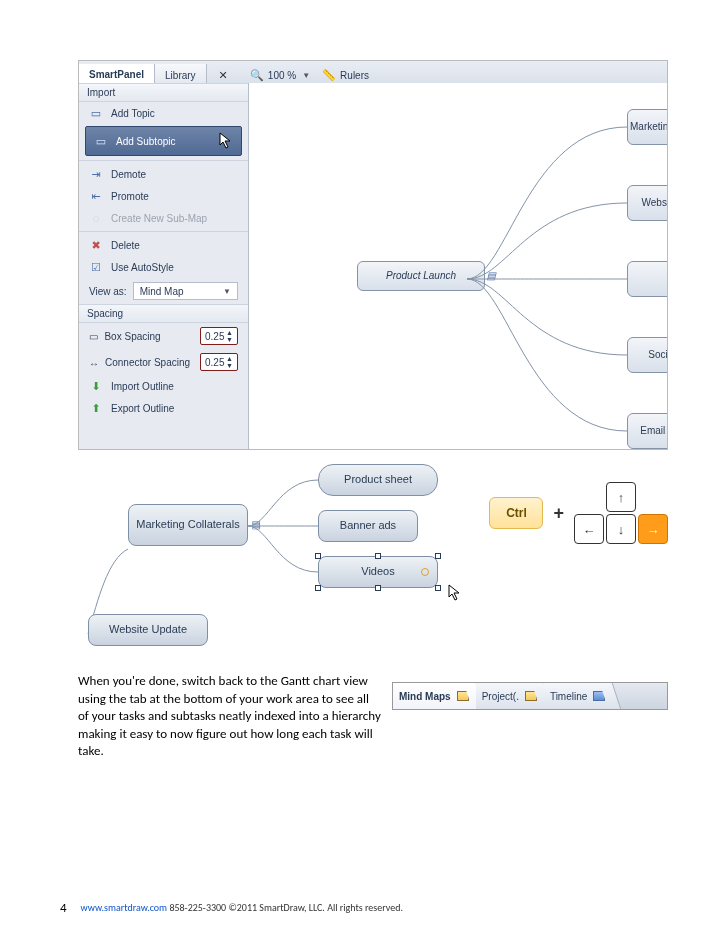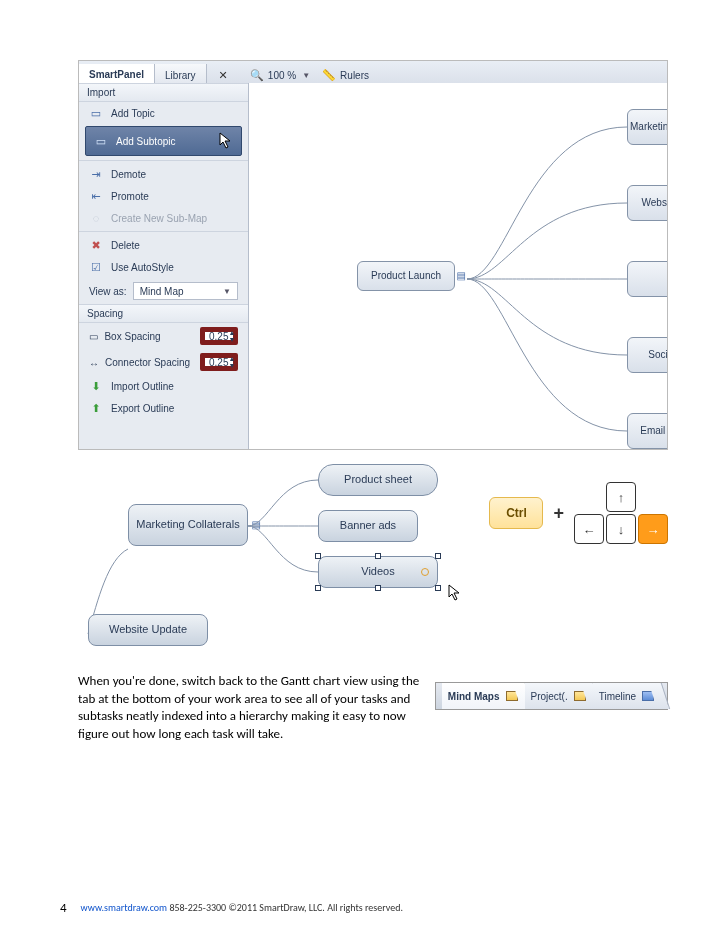--- a/index.html
+++ b/index.html
@@ -69,36 +69,36 @@
   .item.selected .ic { color:#cfe0f7; }
   .item.disabled { color:#9aa3b1; }
   .item.disabled .ic { color:#b5bdcb; }
   .hr { height:1px; background:#cdd4df; margin:2px 0; }
   .row-inline { display:flex; align-items:center; padding:4px 10px; gap:6px; font-size:10px; color:#2a3b56; }
   .sel {
     flex:1; height:18px; background:#fff; border:1px solid #b5bdcb; border-radius:0;
     display:flex; align-items:center; justify-content:space-between; padding:0 6px; font-size:10px;
   }
   .num {
-    width:38px; height:18px; background:#fff; border:5px solid #7f1d1d; border-radius:2px;
+    width:38px; height:18px; background:#fff; border:1px solid #7f1d1d; border-radius:2px;
     display:flex; align-items:center; justify-content:space-between; padding:0 4px; font-size:10px;
     margin-left:auto;
   }
   
   .canvas1 {
     position:absolute; left:170px; right:0; top:22px; bottom:0; background:#fff;
   }
   .node {
     position:absolute; width:100px; height:36px;
     background: linear-gradient(#f2f5f9,#d9e0ea);
     border:1px solid #8493a8; border-radius:6px;
     display:flex; align-items:center; justify-content:center;
     font-size:10px; color:#2a3b56; text-align:center; line-height:1.2;
   }
-  .node.big { width:98px; height:30px; }
+  .node.big { width:128px; height:30px;font-style:italic; }
   .cursor {
     position:absolute; width:14px; height:18px; color:#000;
   }
 
   
   .shot2 {
     margin-top:14px; height:180px; position:relative;
   }
   .node2 {
     position:absolute; height:32px; border:1px solid #7e8fa6; border-radius:8px;
@@ -115,22 +115,22 @@
   .arrow-key {
     width:30px; height:30px; border:1px solid #333; border-radius:4px;
     display:flex; align-items:center; justify-content:center; font-size:13px; background:#fff;
   }
   .arrow-key.active { background:#ff9c1a; color:#fff; border-color:#cc7500;}
 
   
   .body-row { margin-top:28px; display:flex; gap:10px; }
   .body-text { flex:1; font-size:13px; font-family: Calibri, Arial, sans-serif; color:#000; line-height:1.35; }
   .tabstrip {
-    margin-top:10px; width:233px; height:28px; border:1px solid #999;
-    display:flex; align-items:center; background:linear-gradient(#e5e9f0,#cdd5e0);justify-content:center;
+    margin-top:10px; width:276px; height:28px; border:1px solid #999;
+    display:flex; align-items:center; background:linear-gradient(#e5e9f0,#cdd5e0);
   }
   .tabstrip .t {
     height:100%; display:flex; align-items:center; gap:4px; padding:0 6px;
     border-right:1px solid #aab3c2; font-size:10px; color:#2a3b56;
     background:linear-gradient(#f4f7fb,#dde3ec);
     position:relative;
   }
   .tabstrip .t::after{
     content:""; position:absolute; right:-6px; top:0; bottom:0; width:12px;
     background:inherit; transform: skewX(18deg); border-right:1px solid #aab3c2;

